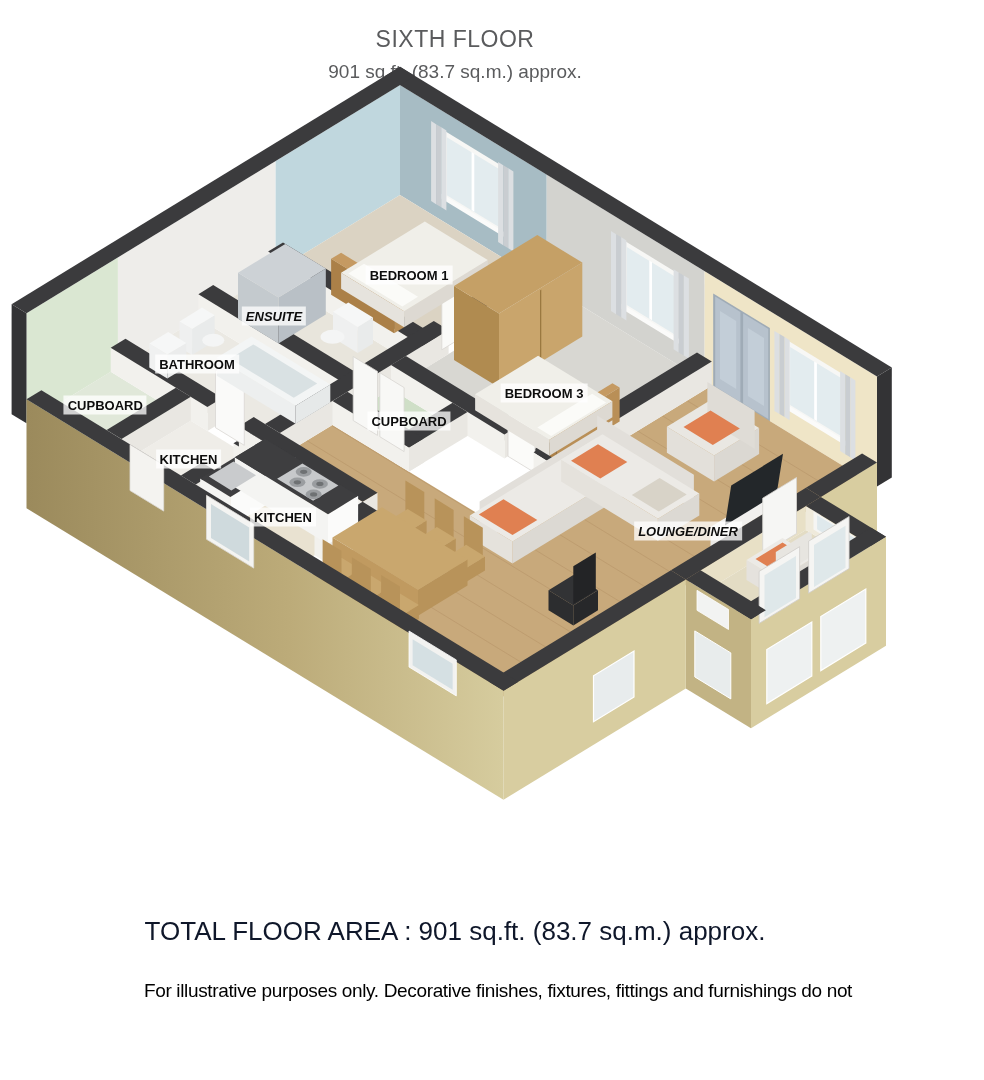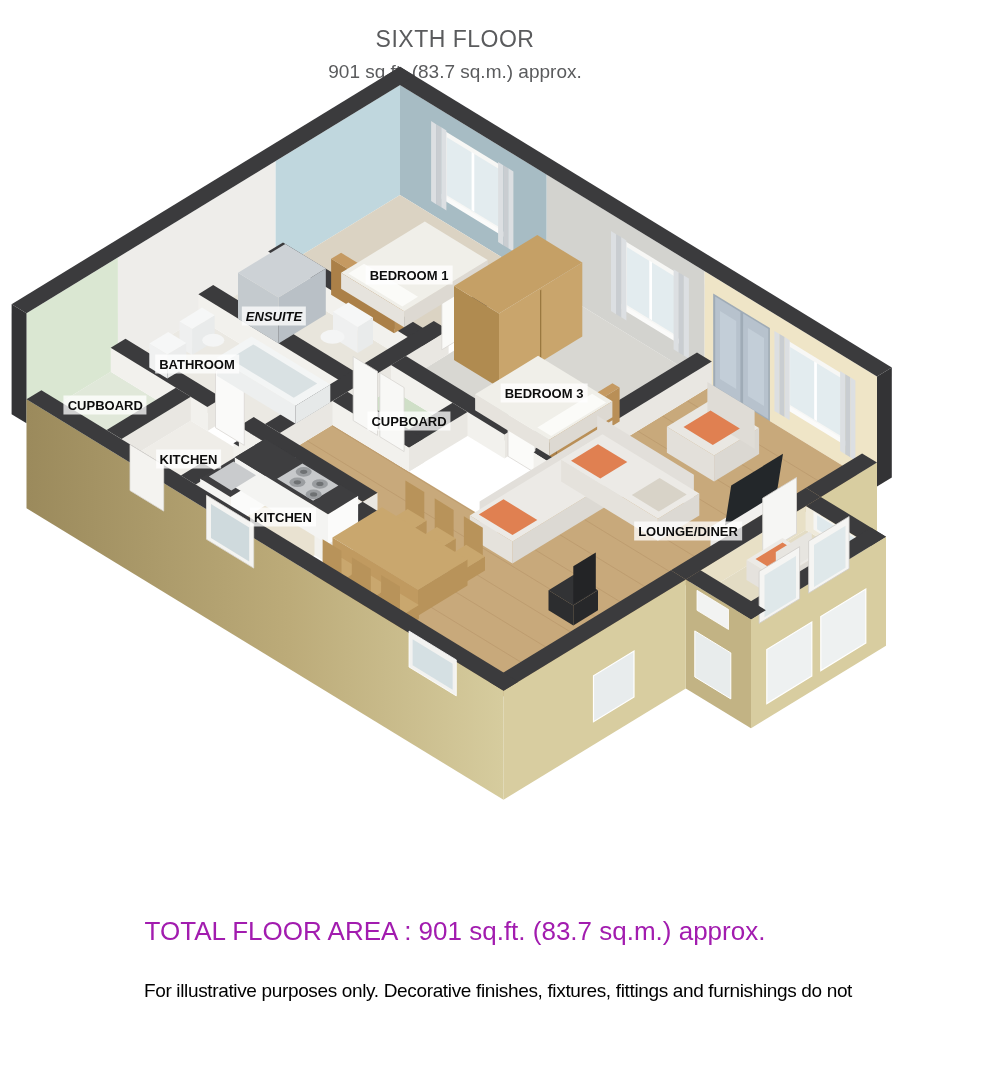--- a/index.html
+++ b/index.html
@@ -6,21 +6,21 @@
   #stage{position:relative;width:984px;height:1080px;background:#fff;overflow:hidden;
          font-family:"Liberation Sans",sans-serif;}
   #plan-header{position:absolute;top:26px;left:0;width:910px;text-align:center;color:#5a5b5d;}
   #plan-title{font-size:23px;letter-spacing:.5px;}
   #plan-area{font-size:19px;margin-top:8px;}
   #fp-wrap{position:absolute;left:0;top:0;width:984px;height:880px;}
   #fp-svg{position:absolute;left:0;top:0;}
   .room-label{position:absolute;transform:translate(-50%,-50%);background:rgba(255,255,255,.76);
       color:#0d0d0d;font-weight:bold;font-size:13px;line-height:15px;padding:2px 4px;white-space:nowrap;}
   #footer-total{position:absolute;top:916px;left:0;width:910px;text-align:center;
-      font-size:26px;color:#a21caf;}
+      font-size:26px;color:#0f172a;}
   #disclaimer{position:absolute;top:977px;left:0;width:984px;text-align:center;
       font-size:19px;letter-spacing:-0.35px;color:#000000;line-height:27px;padding-left:6px;}
 </style>
 </head>
 <body>
 
 <div id="stage">
 
   <div id="plan-header">
     <div id="plan-title">SIXTH FLOOR</div>
@@ -302,21 +302,21 @@
       </svg>
     <div id="fp-labels">
         <div class="room-label" style="left: 409px; top: 274.75px;">BEDROOM 1</div>
         <div class="room-label" style="left: 274px; top: 316px; font-style: italic;">ENSUITE</div>
         <div class="room-label" style="left: 197px; top: 364.125px;">BATHROOM</div>
         <div class="room-label" style="left: 105.25px; top: 405.375px;">CUPBOARD</div>
         <div class="room-label" style="left: 188.5px; top: 459px;">KITCHEN</div>
         <div class="room-label" style="left: 283px; top: 516.75px; text-align: right;">KITCHEN</div>
         <div class="room-label" style="left: 409px; top: 420.5px;">CUPBOARD</div>
         <div class="room-label" style="left: 544px; top: 393px;">BEDROOM 3</div>
-        <div class="room-label" style="left: 688px; top: 530.5px;">LOUNGE/DINER</div>
+        <div class="room-label" style="left: 688px; top: 530.5px; font-style: italic;">LOUNGE/DINER</div>
       </div>
   </div>
 
   <div id="footer-total">TOTAL FLOOR AREA : 901 sq.ft. (83.7 sq.m.) approx.</div>
 
   <div id="disclaimer">
     <div>For illustrative purposes only. Decorative finishes, fixtures, fittings and furnishings do not</div>
   </div>
 
 </div>

